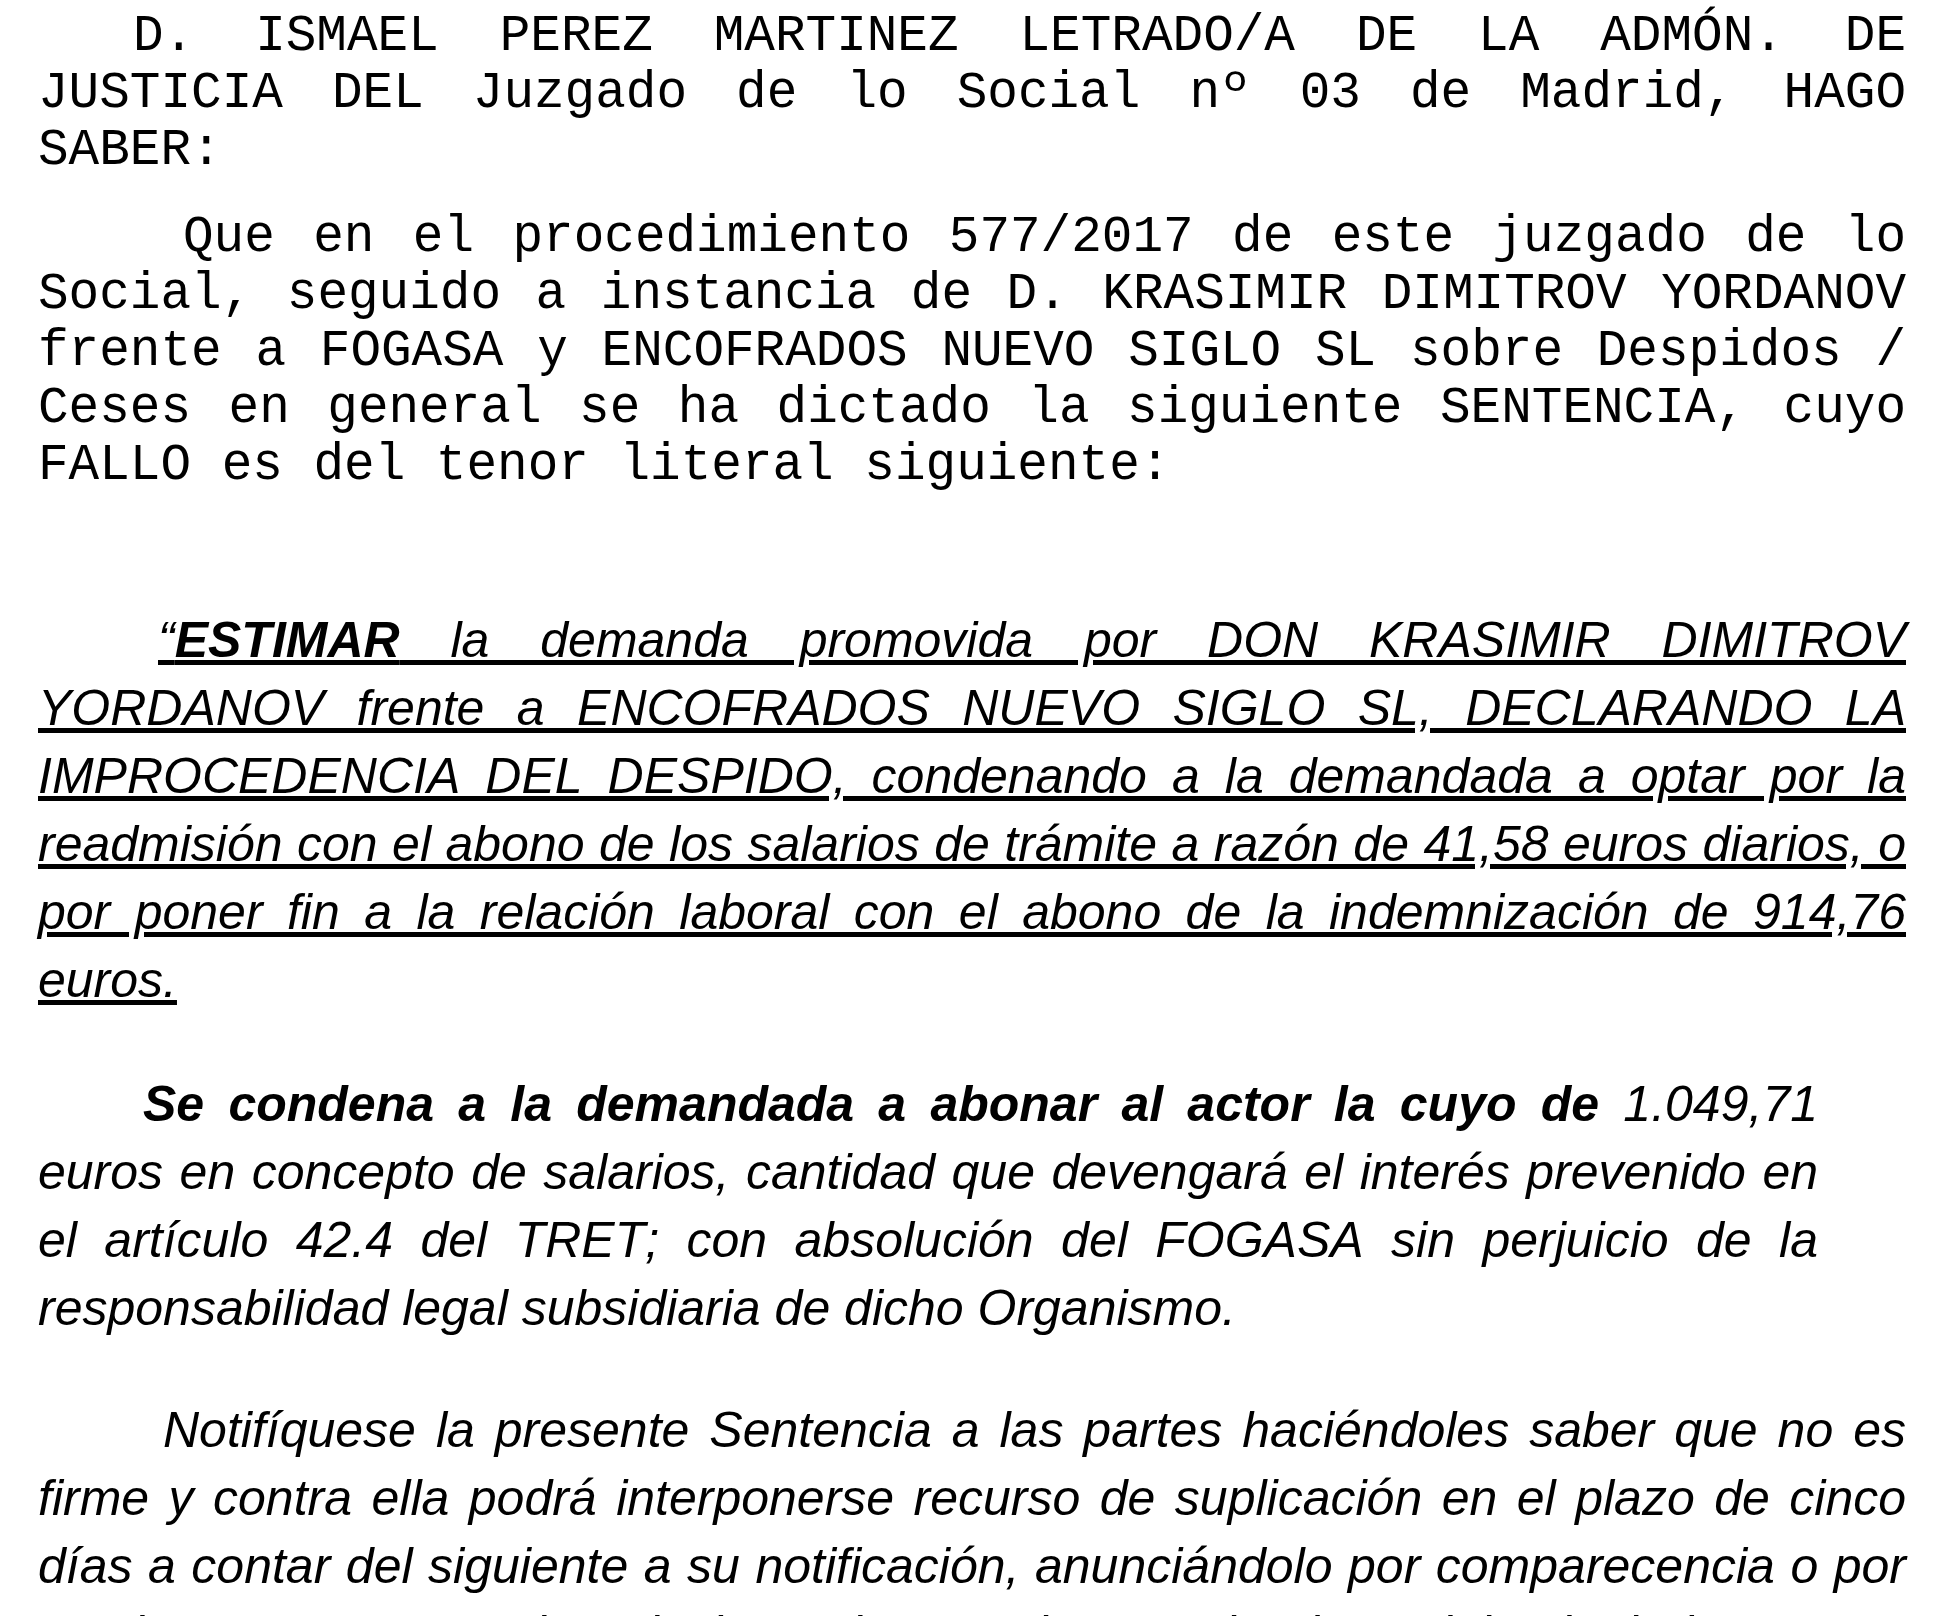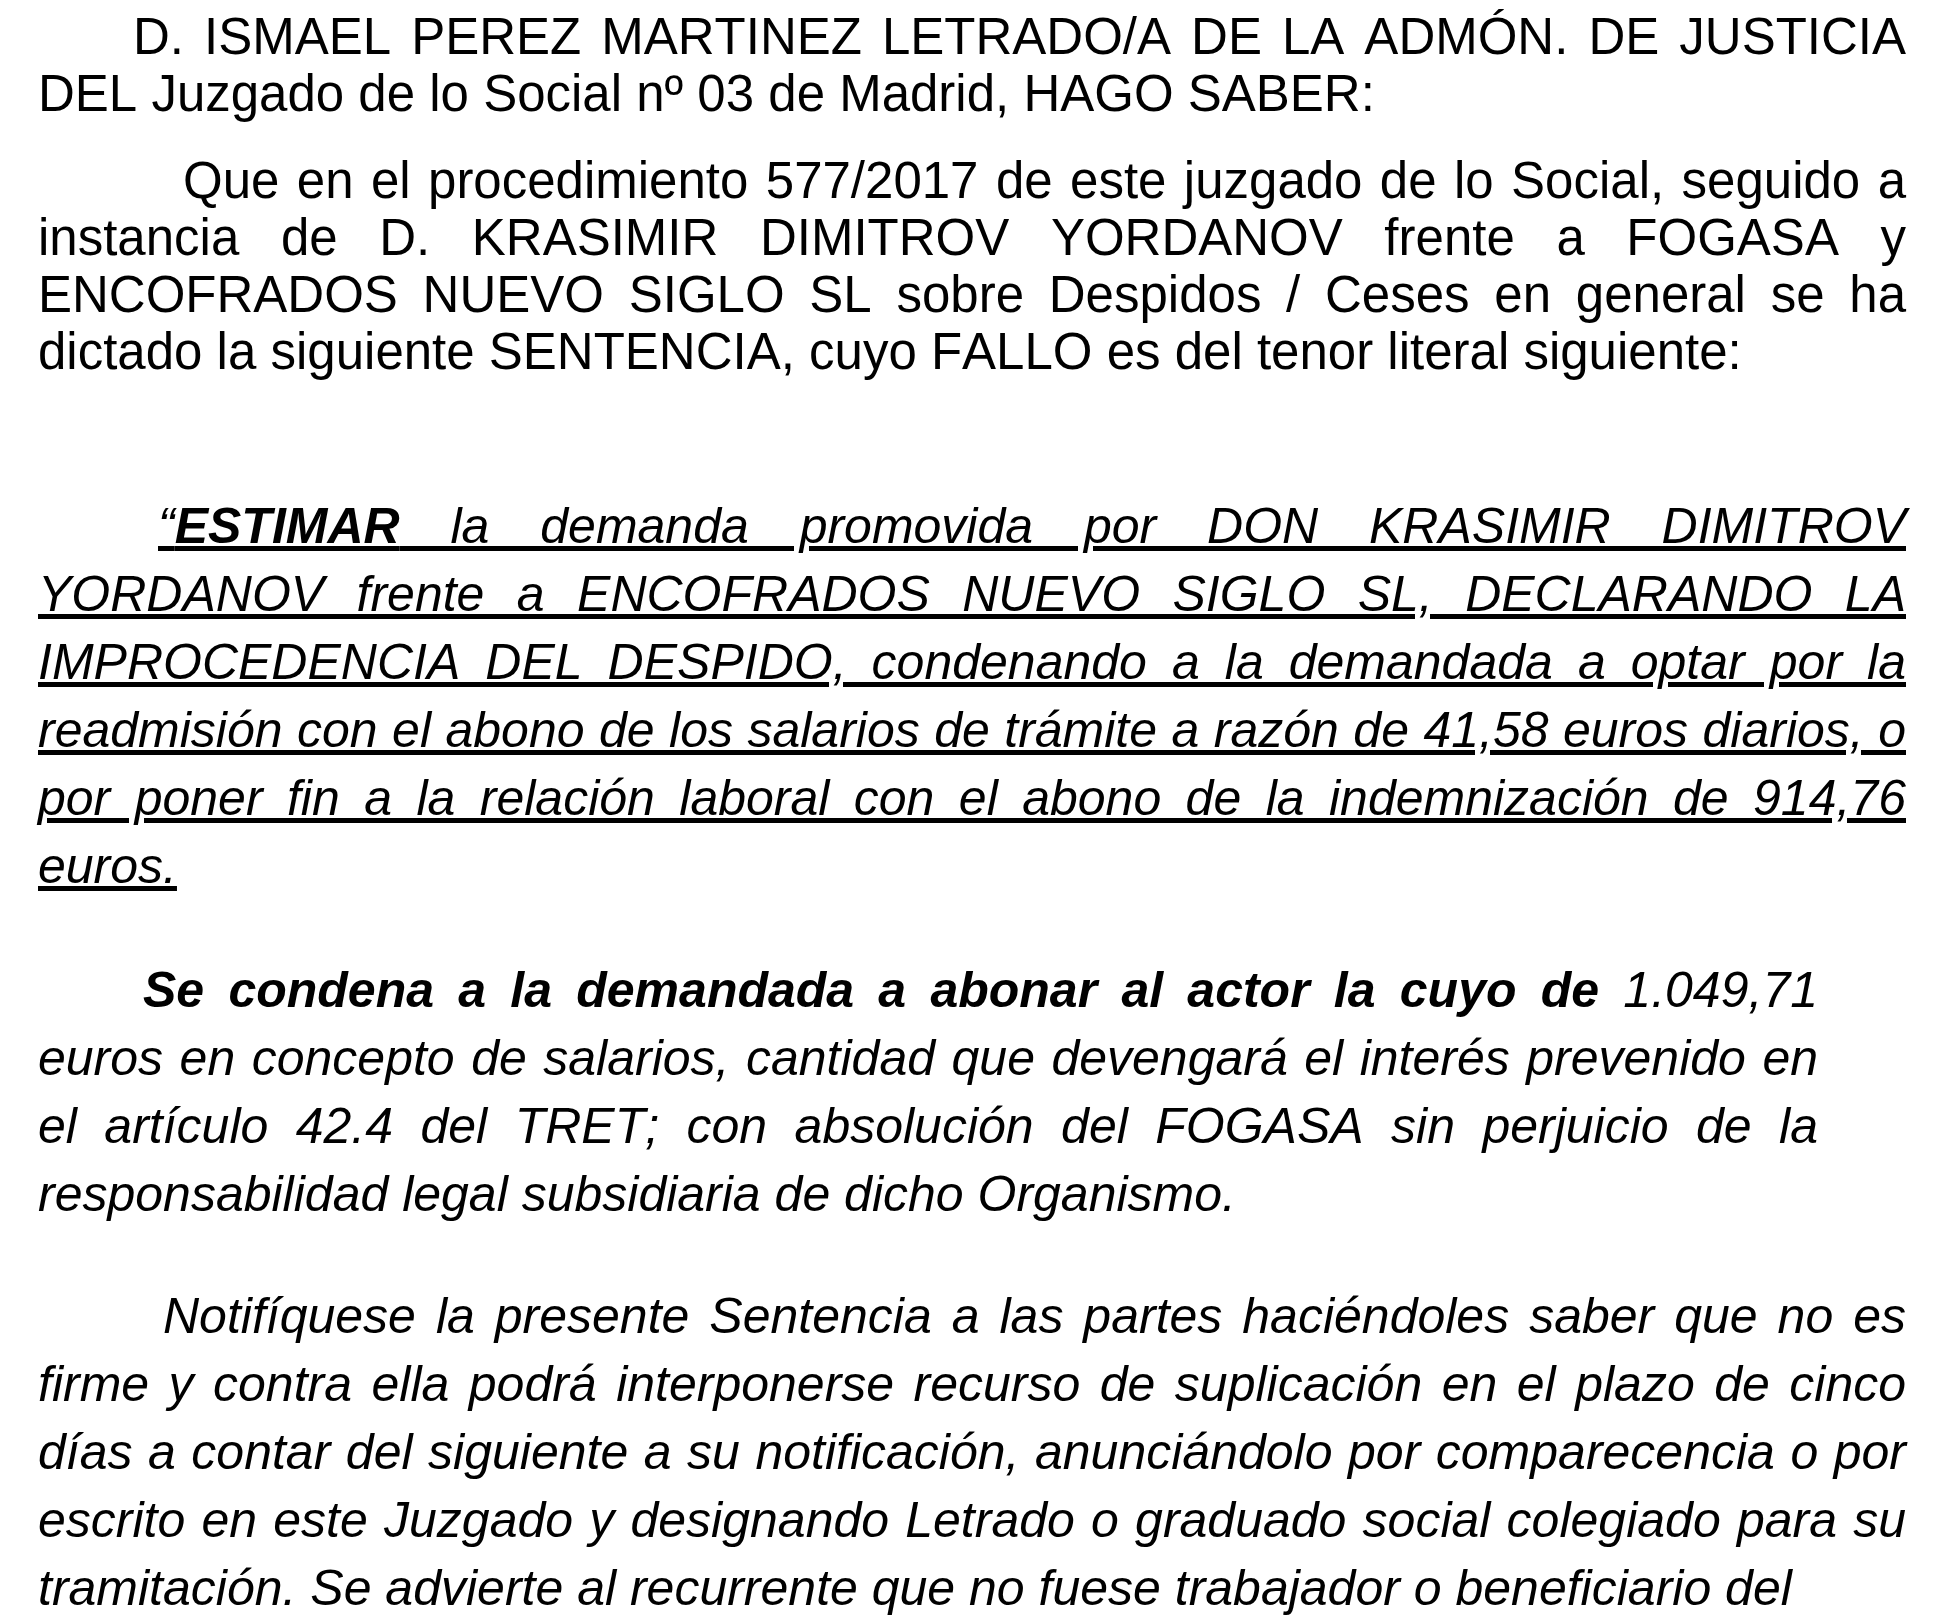--- a/index.html
+++ b/index.html
@@ -23,21 +23,21 @@
     font-variant-ligatures: none;
   }
   p {
     margin: 0;
     padding: 0;
     text-align: justify;
     text-align-last: left;
     hyphens: none;
   }
   .serif {
-    font-family: Liberation Sans, sans-serif;
+    font-family: Liberation Mono, monospace;
     font-size: 51px;
     line-height: 57px;
     font-weight: normal;
   }
   .sans {
     font-family: "Liberation Sans", "DejaVu Sans", sans-serif;
     font-size: 50px;
     line-height: 68px;
     font-style: italic;
   }

